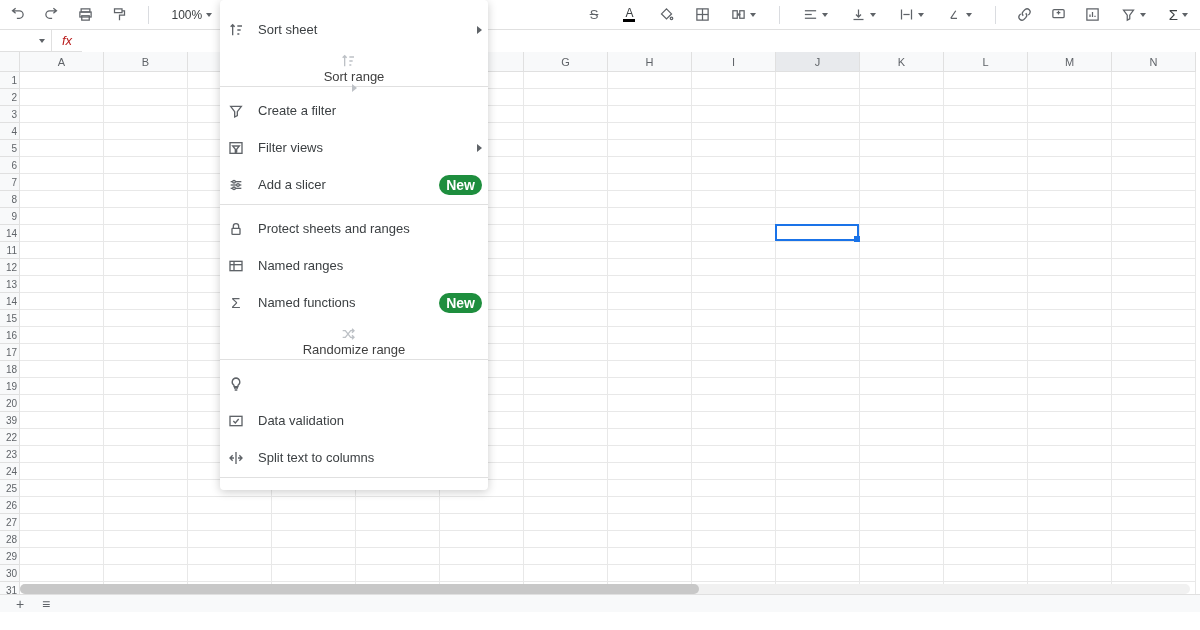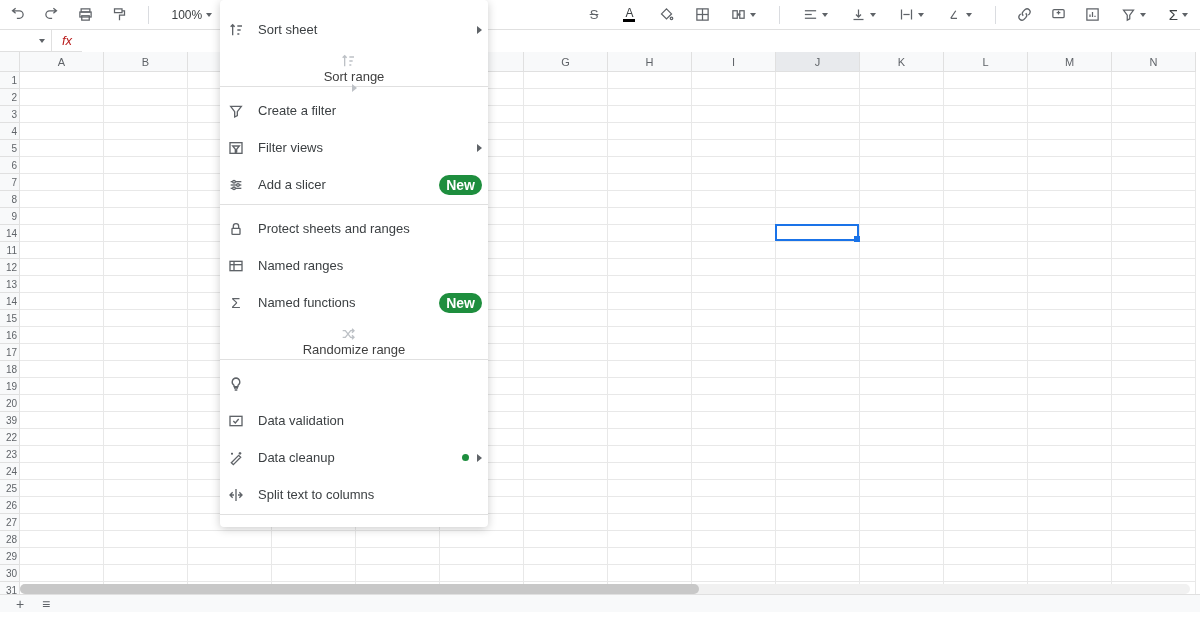--- a/index.html
+++ b/index.html
@@ -1067,29 +1067,19 @@
         <svg width="16" height="16" viewBox="0 0 24 24" fill="none" stroke="#5f6368" stroke-width="2">
           <rect x="3" y="5" width="18" height="14"></rect>
           <path d="M8 12 l3 3 l5 -6"></path>
         </svg>
       </span>
     <span class="mi-label">Data validation</span>
   </div>
   <div class="menu-item">
     <span class="mi-icon">
         <svg width="16" height="16" viewBox="0 0 24 24" fill="none" stroke="#5f6368" stroke-width="2">
-          <path d="M5 19 L16 8 l3 3 L8 22 Z M18 3 v4 M16 5 h4 M6 4 v3 M4.5 5.5 h3"></path>
-        </svg>
-      </span>
-    <span class="mi-label">Data cleanup</span>
-    <span class="dot-green"></span>
-    <span class="submenu-arrow"></span>
-  </div>
-  <div class="menu-item">
-    <span class="mi-icon">
-        <svg width="16" height="16" viewBox="0 0 24 24" fill="none" stroke="#5f6368" stroke-width="2">
           <path d="M12 3 v18 M7 8 l-4 4 l4 4 M17 8 l4 4 l-4 4 M3 12 h6 M15 12 h6"></path>
         </svg>
       </span>
     <span class="mi-label">Split text to columns</span>
   </div>
   <div class="menu-div"></div>
 </div>
 
 </body></html>

